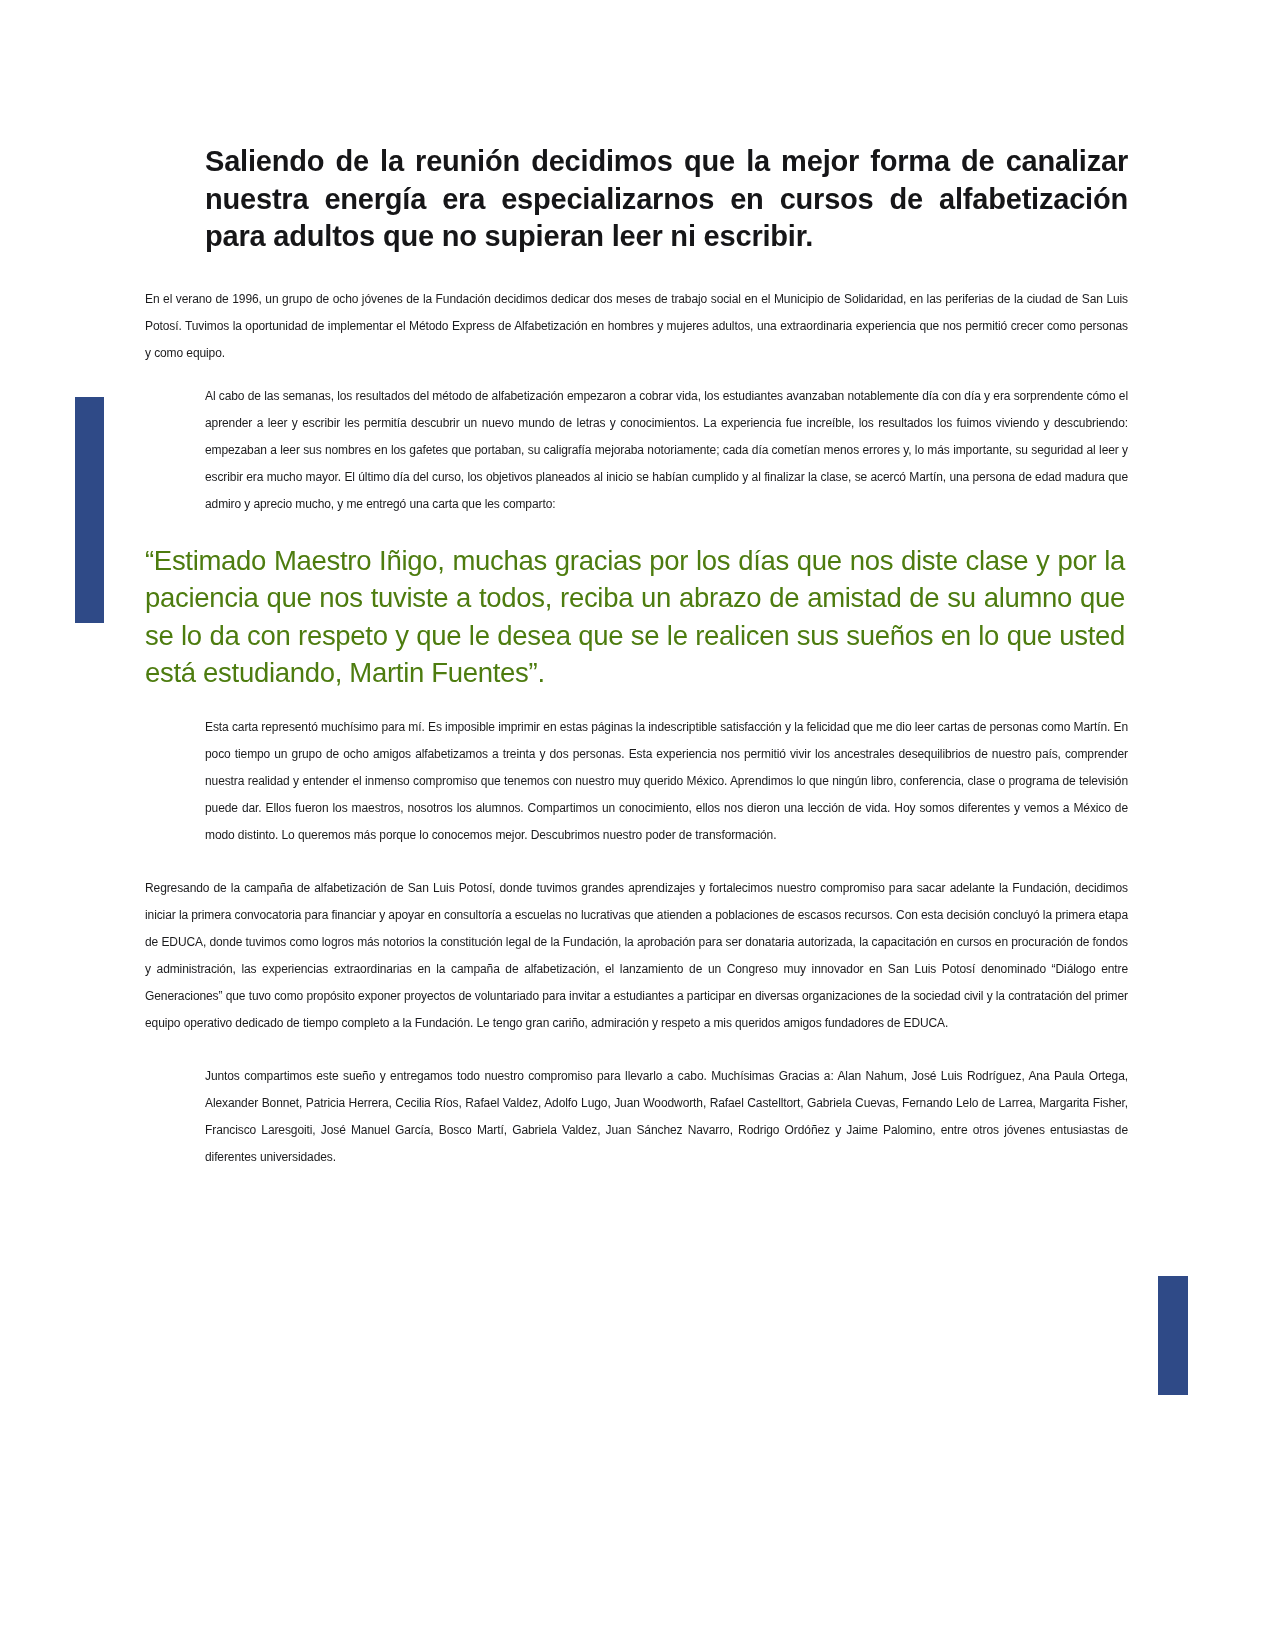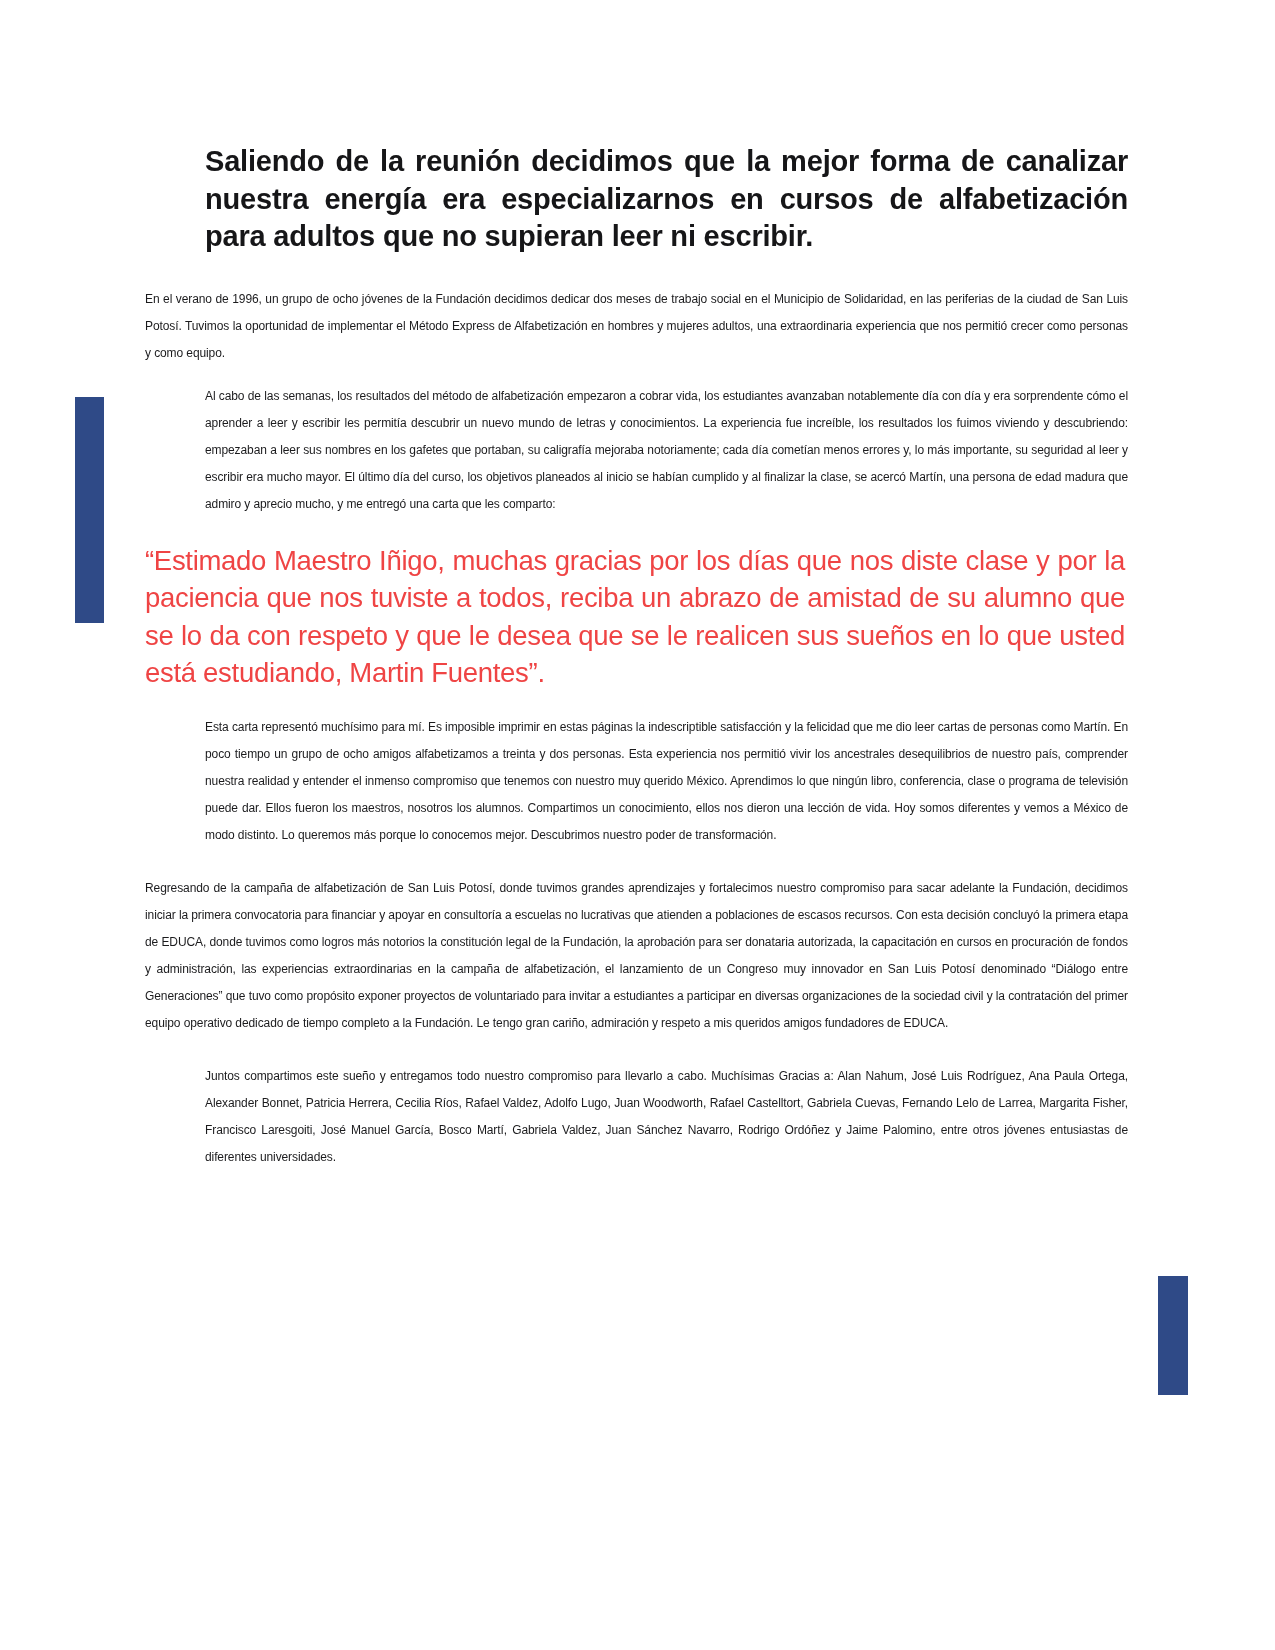--- a/index.html
+++ b/index.html
@@ -38,21 +38,21 @@
   .para-indent {
     margin: 18px 147px 0 205px;
   }
   .pull-quote {
     margin: 24px 150px 0 145px;
     font-size: 27.5px;
     line-height: 37.5px;
     font-weight: 400;
     letter-spacing: -0.3px;
     text-align: justify;
-    color: #ef4444;
+    color: #4d7c0f;
   }
   .accent-bar-vert {
     position: absolute;
     width: 29px;
     height: 226px;
   }
   .accent-bar-left {
     left: 75px;
     top: 397px;
   }

